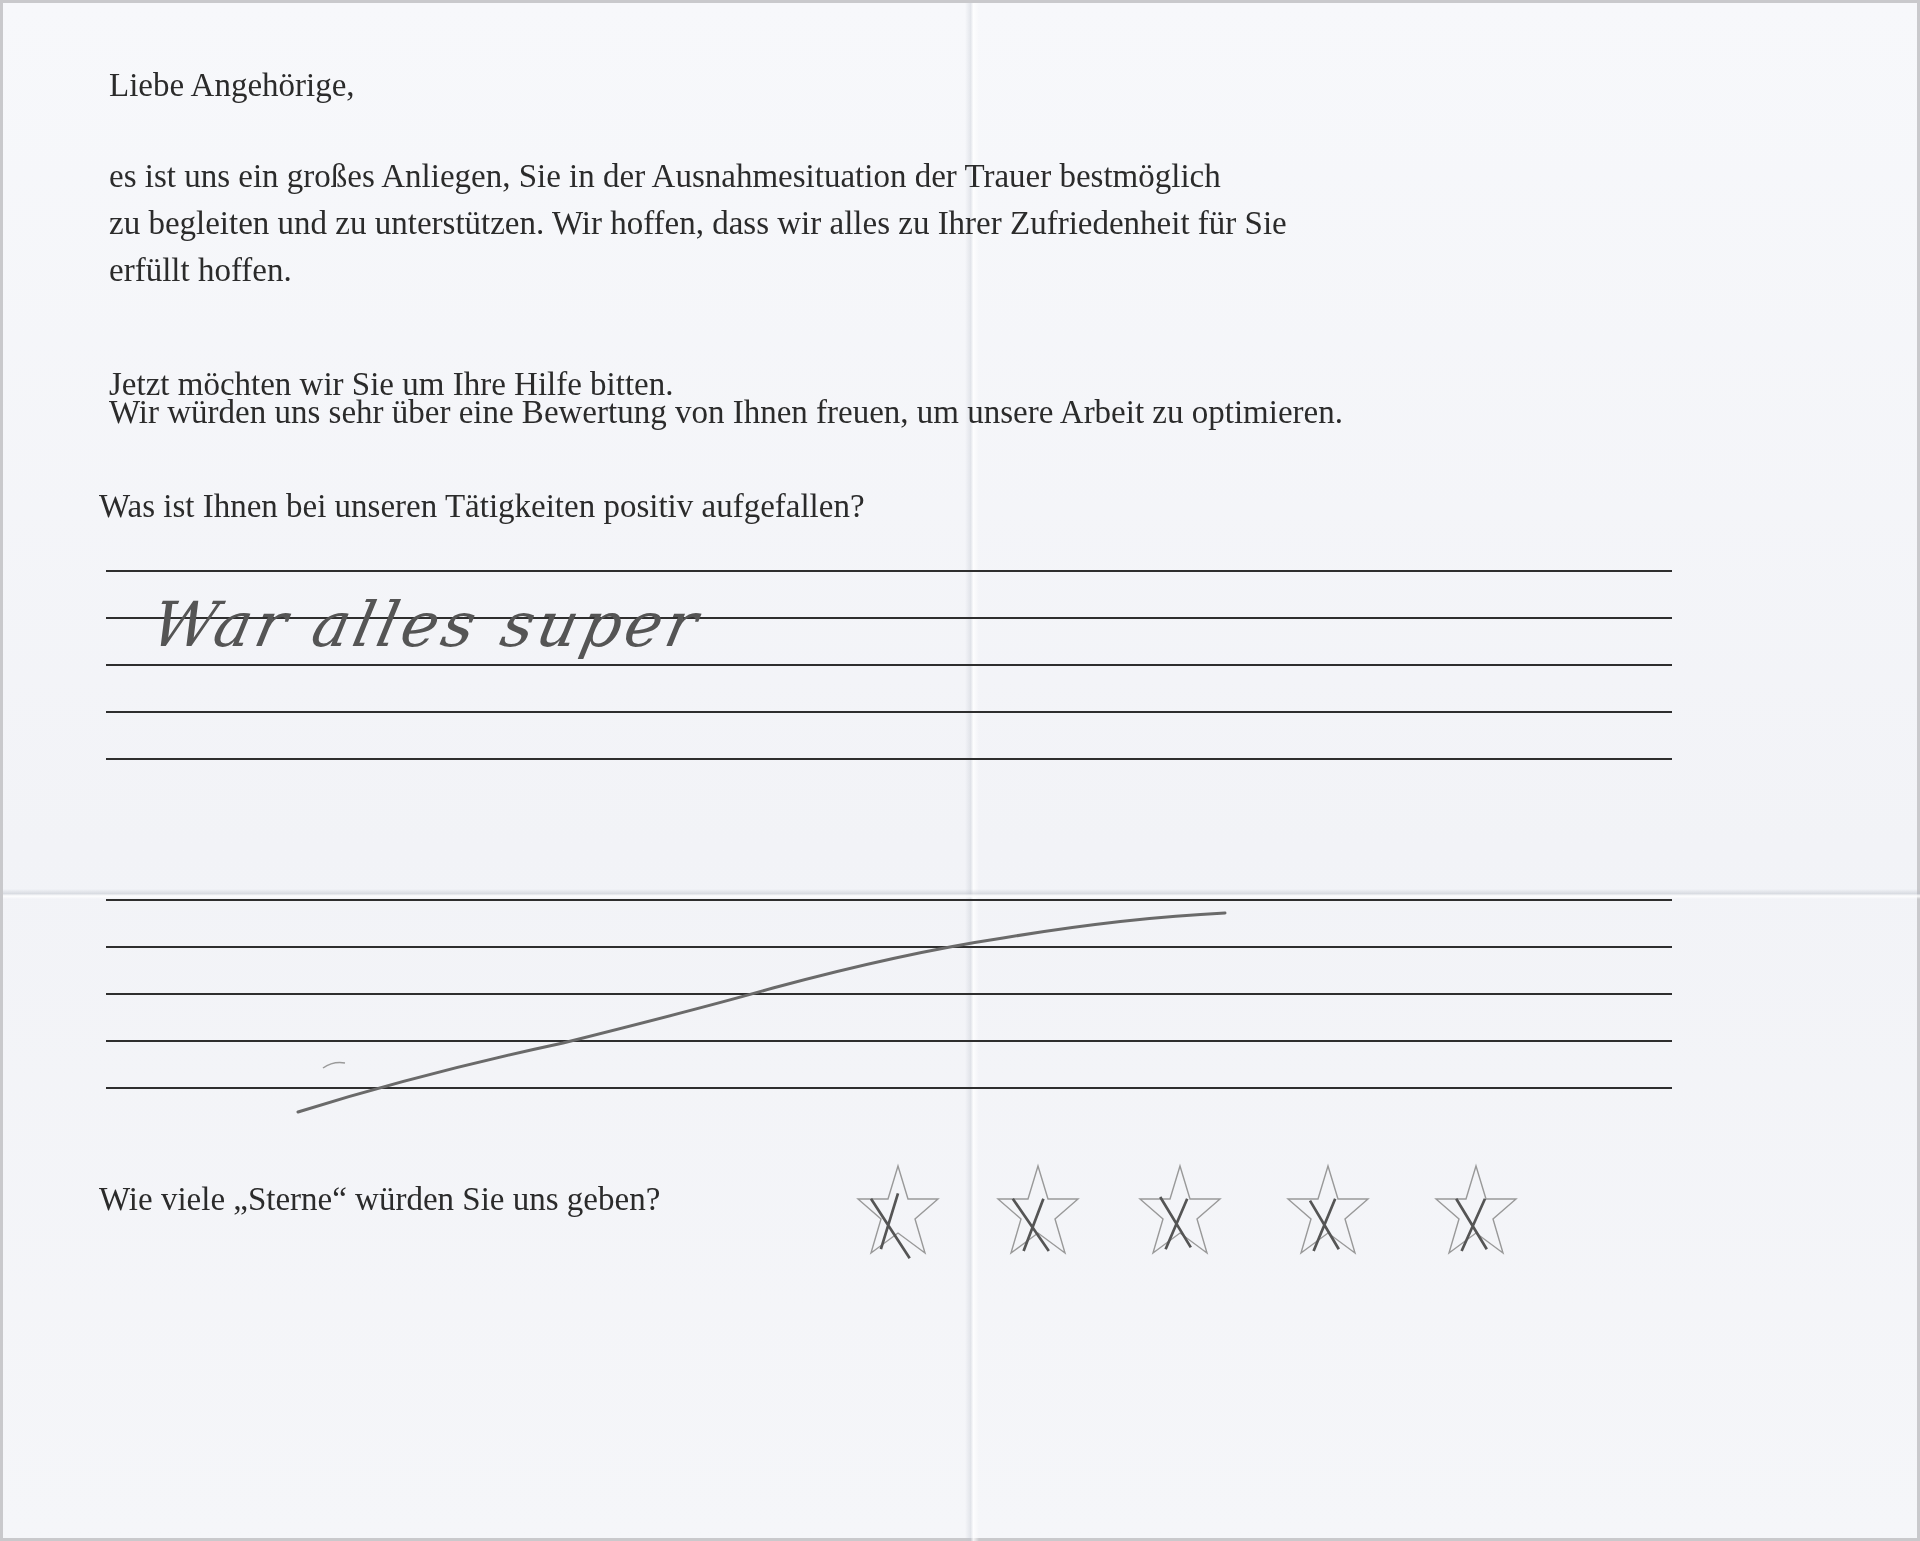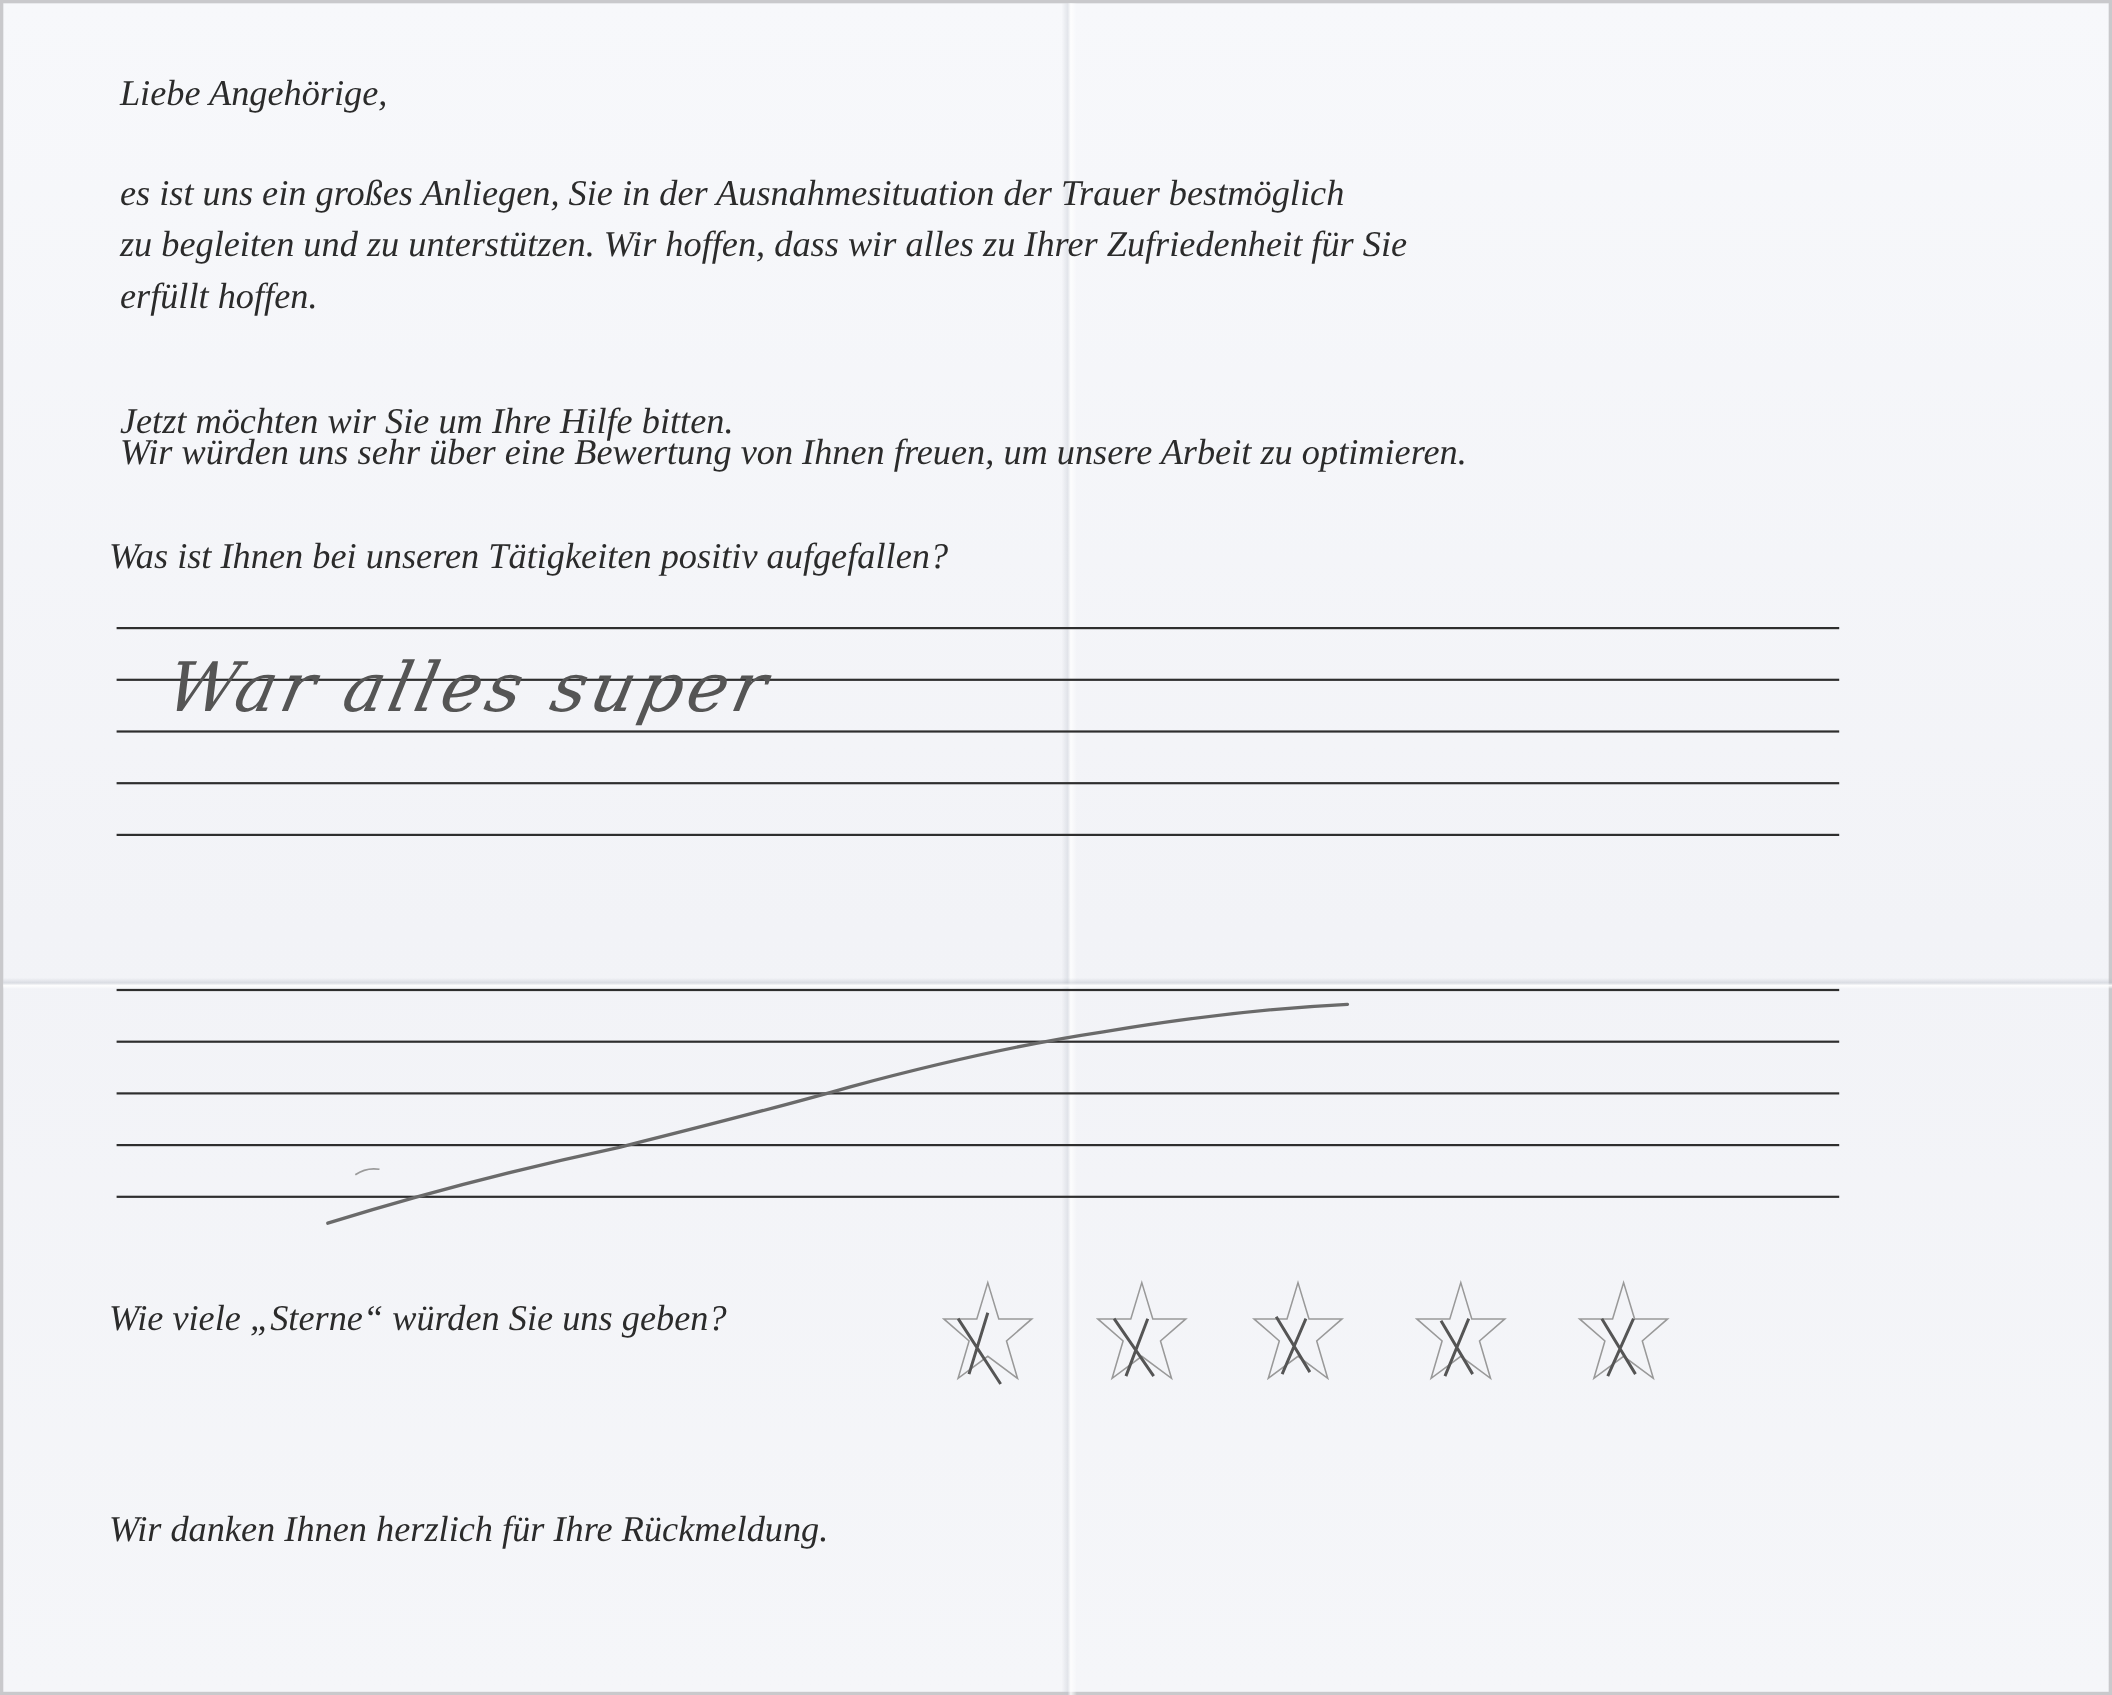--- a/index.html
+++ b/index.html
@@ -16,21 +16,21 @@
     border: 3px solid #c9c9cc; box-sizing: border-box;
   }
   .fold-v {
     position: absolute; left: 962px; top: 0; width: 14px; height: 1541px;
     background: linear-gradient(90deg, rgba(0,0,0,0) 0%, rgba(190,195,205,0.35) 40%, rgba(255,255,255,0.8) 60%, rgba(0,0,0,0) 100%);
   }
   .fold-h {
     position: absolute; left: 0; top: 886px; width: 1920px; height: 10px;
     background: linear-gradient(180deg, rgba(0,0,0,0) 0%, rgba(180,185,195,0.4) 45%, rgba(255,255,255,0.9) 70%, rgba(0,0,0,0) 100%);
   }
-  .txt { position: absolute; font-size: 33px; line-height: 1; white-space: nowrap; font-style: italic; }
+  .txt { position: absolute; font-size: 33px; line-height: 1; white-space: nowrap; }
   .rule { position: absolute; left: 103px; width: 1566px; height: 2px; background: #2e2e2e; }
   .handwriting {
     position: absolute; left: 150px; top: 585px;
     font-family: "DejaVu Serif", serif; font-style: italic;
     font-size: 62px; color: #555; letter-spacing: 4px; white-space: nowrap;
     transform: skewX(-12deg);
   }
   .stroke-svg { position: absolute; left: 0; top: 0; }
   .stars { position: absolute; top: 1158px; left: 850px; width: 700px; height: 110px; }
   .star { position: absolute; top: 0; width: 100px; height: 100px; }
@@ -91,14 +91,13 @@
     <svg class="star" style="left:430px;" viewBox="0 0 100 100">
       <polygon points="35,5 45,38 75,38 52,58 62,92 35,72 8,92 18,58 -5,38 25,38" transform="translate(10,0)" fill="none" stroke="#999" stroke-width="1.4"></polygon>
       <path d="M 30 44 L 62 98 M 58 42 L 34 100" stroke="#555" stroke-width="3" fill="none" transform="scale(0.9)"></path>
     </svg>
     <svg class="star" style="left:578px;" viewBox="0 0 100 100">
       <polygon points="35,5 45,38 75,38 52,58 62,92 35,72 8,92 18,58 -5,38 25,38" transform="translate(10,0)" fill="none" stroke="#999" stroke-width="1.4"></polygon>
       <path d="M 28 42 L 62 98 M 60 42 L 34 100" stroke="#555" stroke-width="3" fill="none" transform="scale(0.9)"></path>
     </svg>
   </div>
 
-  <div class="txt" style="left:96px; top:1372px;">Wir danken Ihnen herzlich für Ihre Rückmeldung.</div>
 </div>
 
 </body></html>

